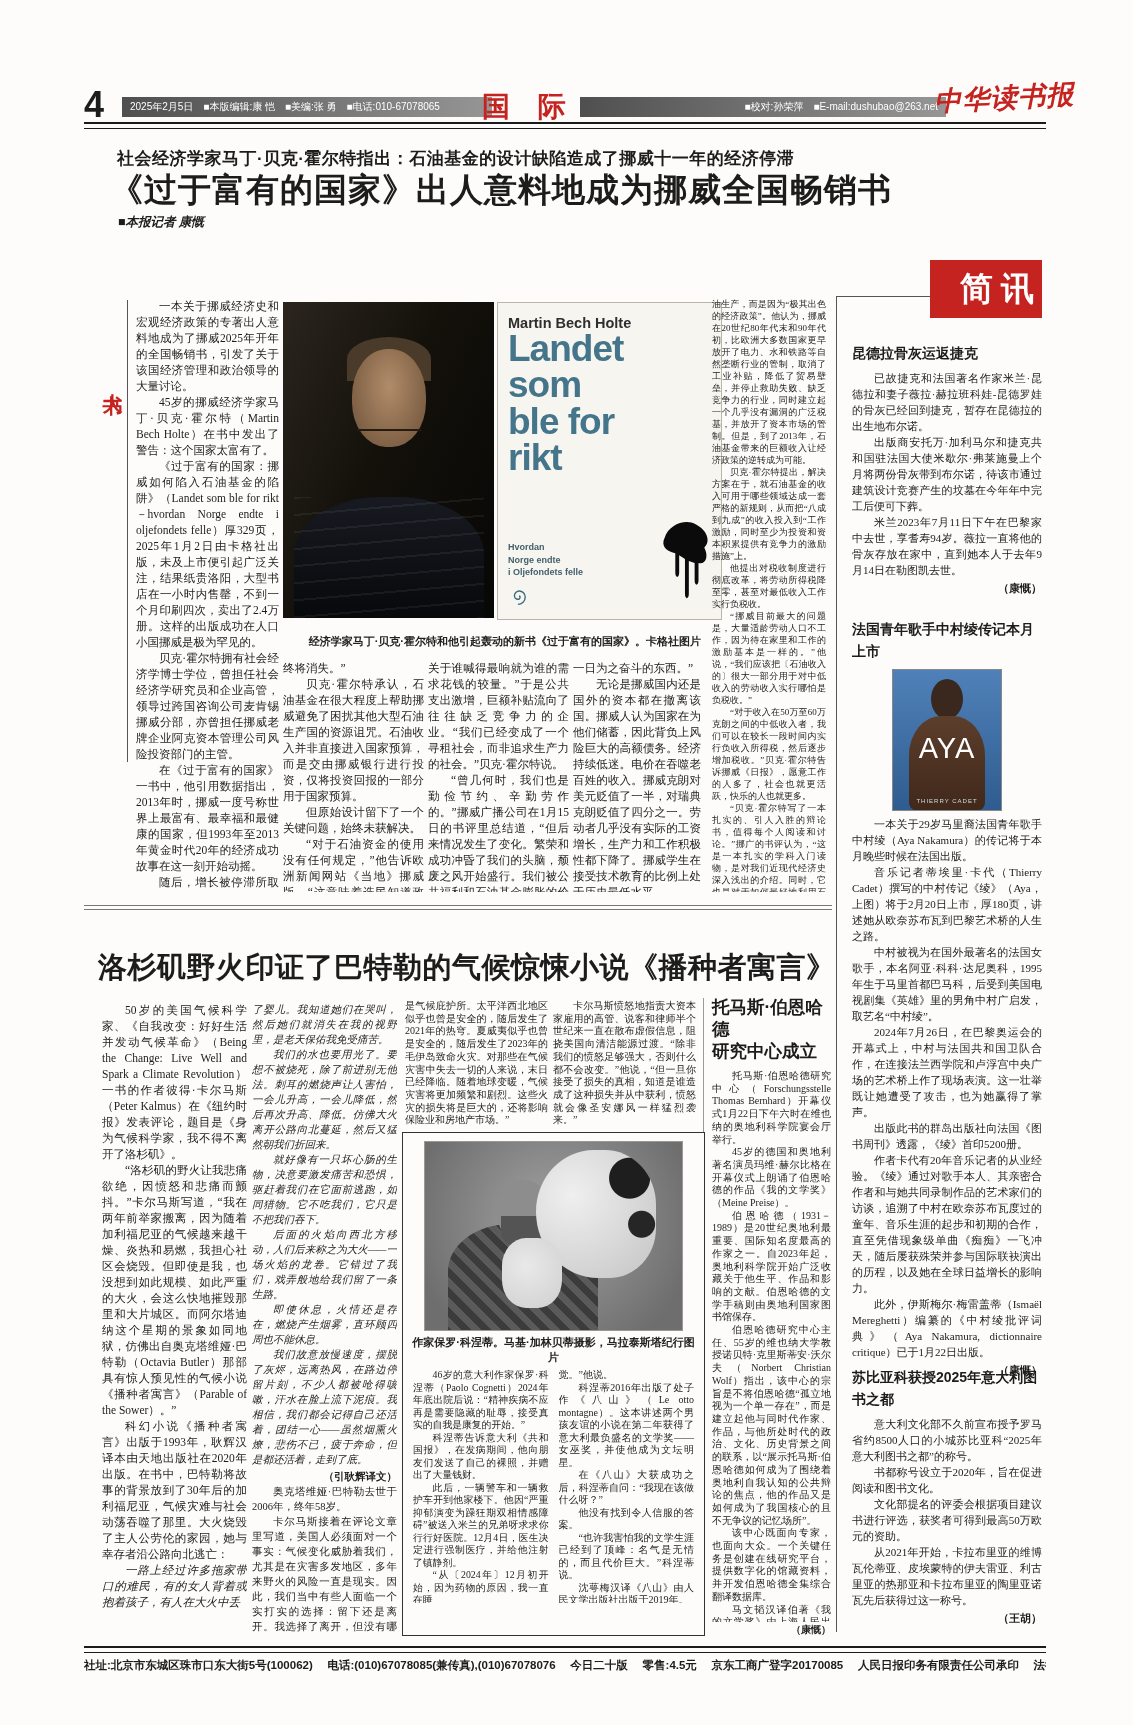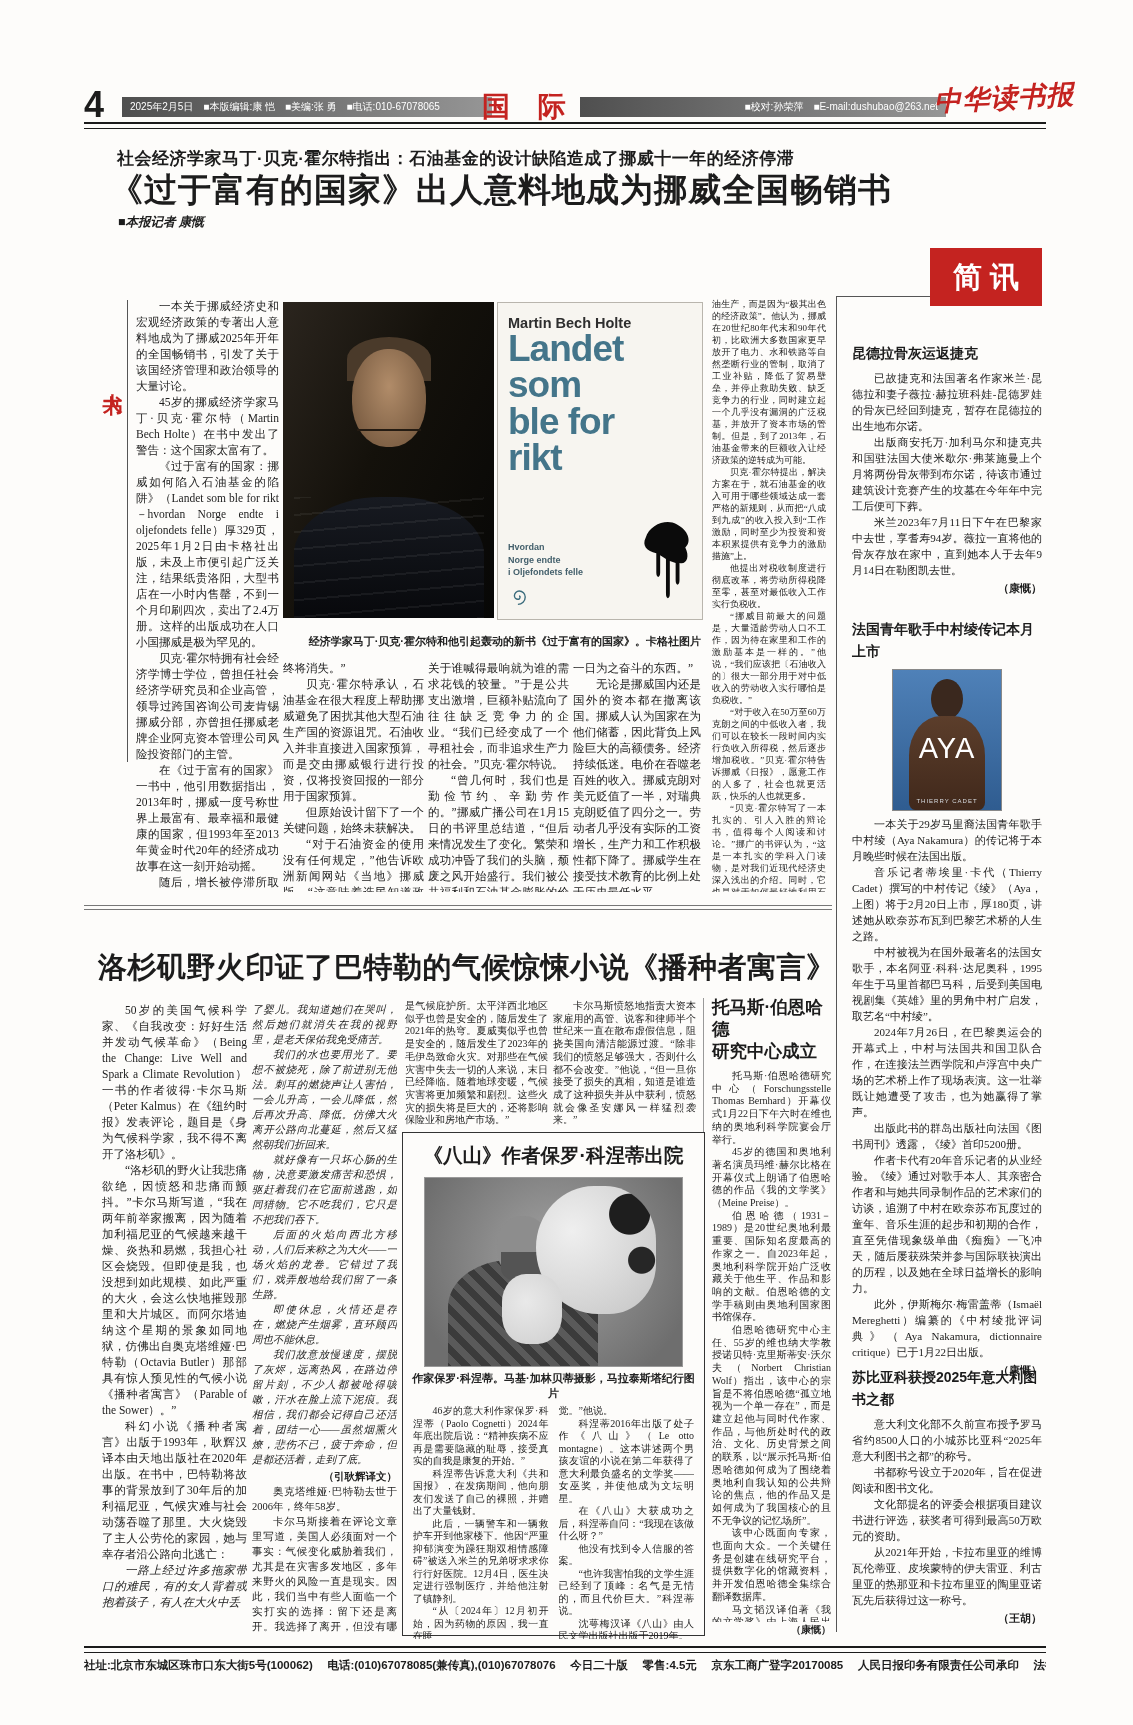--- a/index.html
+++ b/index.html
@@ -114,21 +114,21 @@
 
   <div class="photo-holte" style="left:283px;top:302px;width:211px;height:316px;">
     <div class="holte-hair"></div>
     <div class="holte-face"></div>
     <div class="holte-glasses"></div>
     <div class="holte-jacket">
         <div class="holte-quilt"></div>
       </div>
   </div>
 
-  <div class="bookcover sans" style="left:497px;top:302px;width:204px;height:316px;">
+  <div class="bookcover sans" style="left:497px;top:302px;width:204px;height:316px;padding-left:19px;">
     <div class="bc-inner">
       <div class="bc-author">Martin Bech Holte</div>
       <div class="bc-line">Landet</div>
       <div class="bc-line">som</div>
       <div class="bc-line">ble for</div>
       <div class="bc-line">rikt</div>
     </div>
     <div class="bc-sub">
       <div>Hvordan</div>
       <div>Norge endte</div>
@@ -167,22 +167,22 @@
       <p class="para">贝克·霍尔特提出，解决方案在于，就石油基金的收入可用于哪些领域达成一套严格的新规则，从而把“八成到九成”的收入投入到“工作激励，同时至少为投资和资本积累提供有竞争力的激励措施”上。</p>
       <p class="para">他提出对税收制度进行彻底改革，将劳动所得税降至零，甚至对最低收入工作实行负税收。</p>
       <p class="para">“挪威目前最大的问题是，大量适龄劳动人口不工作，因为待在家里和工作的激励基本是一样的。”他说，“我们应该把〔石油收入的〕很大一部分用于对中低收入的劳动收入实行哪怕是负税收。”</p>
       <p class="para">“对于收入在50万至60万克朗之间的中低收入者，我们可以在较长一段时间内实行负收入所得税，然后逐步增加税收。”贝克·霍尔特告诉挪威《日报》，愿意工作的人多了，社会也就更活跃，快乐的人也就更多。</p>
       <p class="para">“贝克·霍尔特写了一本扎实的、引人入胜的辩论书，值得每个人阅读和讨论。”挪广的书评认为，“这是一本扎实的学科入门读物，是对我们近现代经济史深入浅出的介绍。同时，它也是对于如何最好地利用石油收入这个挪威社会这一重大辩论的一个很好起点。”</p>
     </div>
 
   <div class="abs vline" style="left:836px;top:296px;height:1336px;"></div>
   <div class="abs hline" style="left:836px;top:296px;width:94px;"></div>
 
-  <div class="abs sans" style="left:930px;top:248px;width:112px;height:58px;background:#c42320;color:#fff;
-       font-size:29px;font-weight:bold;letter-spacing:8px;text-align:center;line-height:58px;text-indent:8px;">简讯</div>
+  <div class="abs sans" style="left:930px;top:260px;width:112px;height:58px;background:#c42320;color:#fff;
+       font-size:33px;font-weight:bold;letter-spacing:8px;text-align:right;line-height:58px;text-indent:8px;">简讯</div>
 
   <div class="abs" style="left:852px;top:342px;width:190px;">
     <p class="sb-title sans">昆德拉骨灰运返捷克</p>
     <div class="fs11" style="text-align:justify;">
         <p class="para">已故捷克和法国著名作家米兰·昆德拉和妻子薇拉·赫拉班科娃-昆德罗娃的骨灰已经回到捷克，暂存在昆德拉的出生地布尔诺。</p>
         <p class="para">出版商安托万·加利马尔和捷克共和国驻法国大使米歇尔·弗莱施曼上个月将两份骨灰带到布尔诺，待该市通过建筑设计竞赛产生的坟墓在今年年中完工后便可下葬。</p>
         <p class="para">米兰2023年7月11日下午在巴黎家中去世，享耆寿94岁。薇拉一直将他的骨灰存放在家中，直到她本人于去年9月14日在勒图凯去世。</p>
       </div>
     <p class="sig fs11">（康慨）</p>
   </div>
@@ -271,21 +271,20 @@
         <p class="para">45岁的德国和奥地利著名演员玛维·赫尔比格在开幕仪式上朗诵了伯恩哈德的作品《我的文学奖》（Meine Preise）。</p>
         <p class="para">伯恩哈德（1931－1989）是20世纪奥地利最重要、国际知名度最高的作家之一。自2023年起，奥地利科学院开始广泛收藏关于他生平、作品和影响的文献。伯恩哈德的文学手稿则由奥地利国家图书馆保存。</p>
         <p class="para">伯恩哈德研究中心主任、55岁的维也纳大学教授诺贝特·克里斯蒂安·沃尔夫（Norbert Christian Wolf）指出，该中心的宗旨是不将伯恩哈德“孤立地视为一个单一存在”，而是建立起他与同时代作家、作品，与他所处时代的政治、文化、历史背景之间的联系，以“展示托马斯·伯恩哈德如何成为了围绕着奥地利自我认知的公共辩论的焦点，他的作品又是如何成为了我国核心的且不无争议的记忆场所”。</p>
         <p class="para">该中心既面向专家，也面向大众。一个关键任务是创建在线研究平台，提供数字化的馆藏资料，并开发伯恩哈德全集综合翻译数据库。</p>
         <p class="para">马文韬汉译伯著《我的文学奖》由上海人民出版社出版于2013年，并在今年1月推出了新版。</p>
       </div>
     <p class="sig f10" style="margin-top:2px;">（康慨）</p>
   </div>
 
   <div class="bashan-box" style="left:402px;top:1132px;width:301px;height:502px;">
-    <p class="bashan-title sans">《八山》作者保罗·科涅蒂出院</p>
     <div class="photo-cognetti">
       <div class="cog-man"></div>
       <div class="cog-head"></div>
       <div class="cog-beard"></div>
       <div class="cog-dog"></div>
       <div class="cog-paw"></div>
     </div>
     <div class="caption sans" style="text-align:center;padding:0 8px;">作家保罗·科涅蒂。马基·加林贝蒂摄影，马拉泰斯塔纪行图片</div>
     <div class="bashan-cols">
       <div class="bashan-col" style="font-size:9.8px;line-height:12.5px;">

